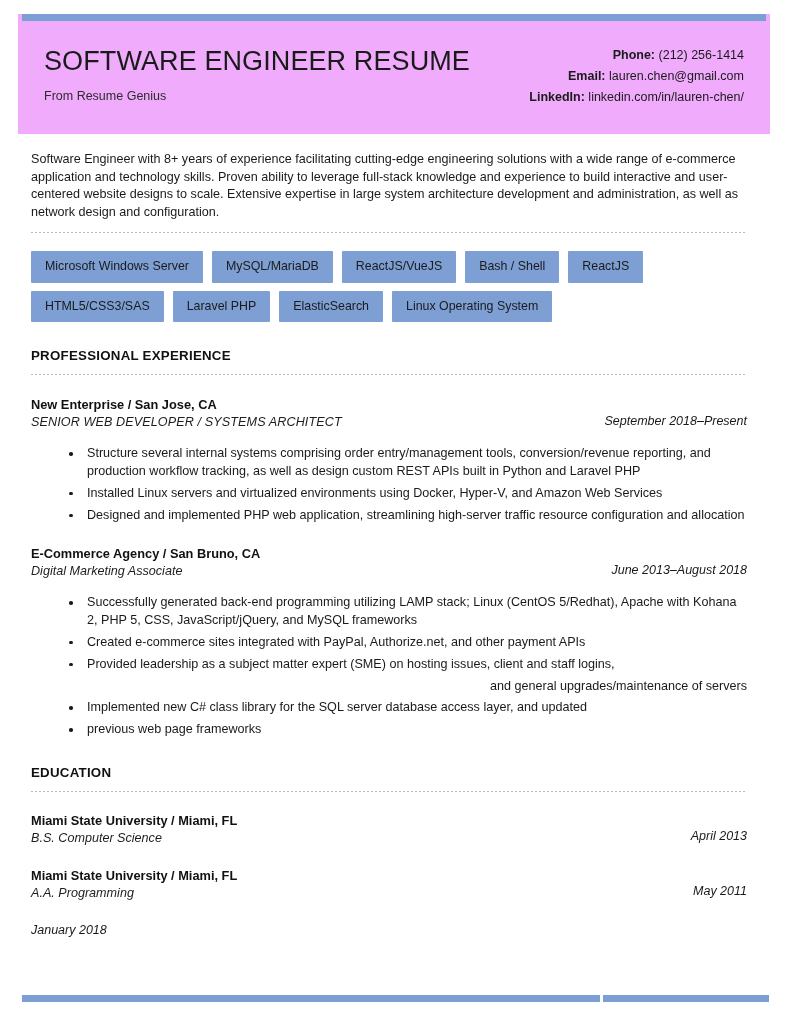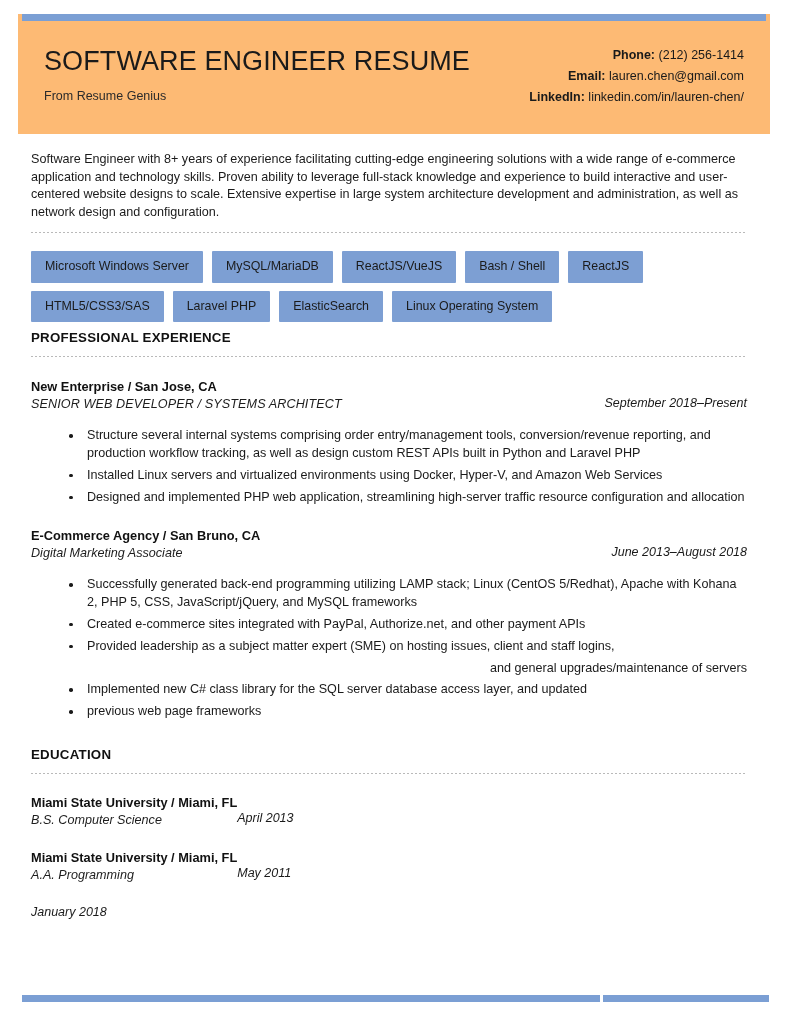--- a/index.html
+++ b/index.html
@@ -21,21 +21,21 @@
   .page {
     width: 791px;
     height: 1024px;
     padding: 0;
     position: relative;
   }
 
   
   .header-block {
     margin: 14px 21px 0 18px;
-    background: #fdba74;
+    background: #f0abfc;
   }
   .header-bar {
     height: 7px;
     background: #7b9fd4;
     margin: 0 4px 0 4px;
   }
   .header-inner {
     display: flex;
     align-items: flex-start;
     justify-content: space-between;
@@ -166,20 +166,21 @@
     height: 3.5px;
     border-radius: 50%;
     background: #1a1a1a;
   }
   ul.bullets li.nobullet { padding-left: 20px; text-align: right; }
 
   
   .edu-entry {
     display: flex;
     align-items: flex-start;
+    justify-content: space-between;
     margin-top: 21px;
   }
   .edu-school {
     font-size: 12.8px;
     font-weight: bold;
     color: #111111;
     line-height: 16px;
   }
   .edu-degree {
     font-size: 12.6px;
@@ -259,21 +260,21 @@
       <span class="skill-tag">MySQL/MariaDB</span>
       <span class="skill-tag">ReactJS/VueJS</span>
       <span class="skill-tag">Bash / Shell</span>
       <span class="skill-tag">ReactJS</span>
       <span class="skill-tag">HTML5/CSS3/SAS</span>
       <span class="skill-tag">Laravel PHP</span>
       <span class="skill-tag">ElasticSearch</span>
       <span class="skill-tag">Linux Operating System</span>
     </div>
 
-    <div class="section-heading" style="margin-top:8px;">PROFESSIONAL EXPERIENCE</div>
+    <div class="section-heading" style="margin-top:26px;">PROFESSIONAL EXPERIENCE</div>
     <div class="divider"></div>
 
     <div class="job">
       <div class="job-head">
         <div class="job-left">
           <div class="job-employer">New Enterprise / San Jose, CA</div>
           <div class="job-role caps">SENIOR WEB DEVELOPER / SYSTEMS ARCHITECT</div>
         </div>
         <div class="job-dates">September 2018–Present</div>
       </div>

